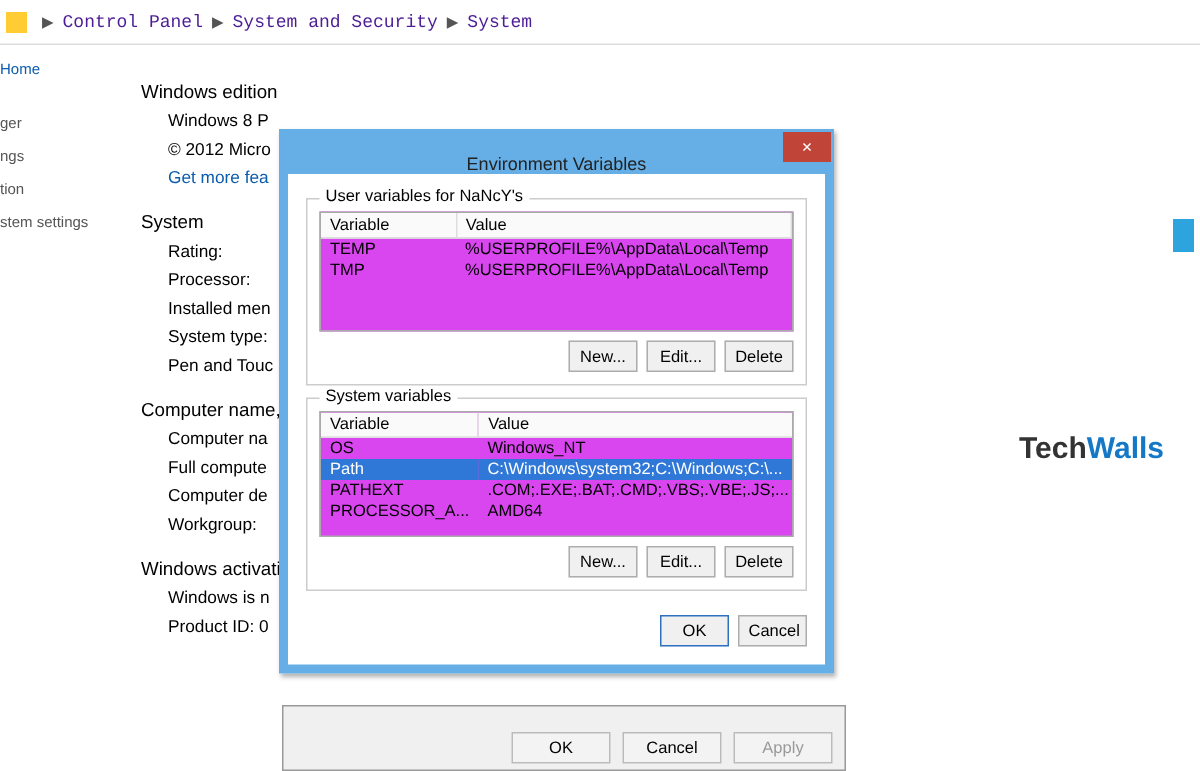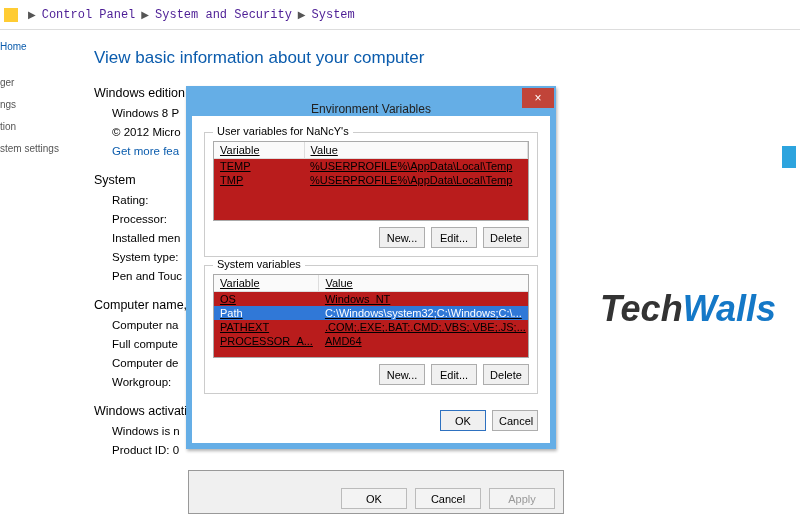--- a/index.html
+++ b/index.html
@@ -15,38 +15,38 @@
   .side { width:80px; padding:6px 6px 0 0; font-size:10px; line-height:22px; color:#555; text-align:left; overflow:hidden;}
   .side .home { color:#0b5cad; }
 
   .content { flex:1; padding:18px 0 0 14px; position:relative; }
   .title { color:#0b5cad; font-size:17px; font-weight:400; margin-bottom:18px; }
   .groupHead { font-size:12.5px; margin:6px 0 4px; }
   .content .ind { margin-left:18px; line-height:19px; }
   .link { color:#0b5cad; }
 
   
-  .techwalls { position:absolute; right:24px; top:258px; font-family: Georgia, "Times New Roman", serif; font-style:italic; font-weight:700; font-size:36px; color:#333; }
+  .techwalls { position:absolute; right:24px; top:258px; font-family: Georgia, "Times New Roman", serif; font-weight:700; font-size:20px; color:#333; }
   .techwalls .w { color:#1478c7; }
   .bluecube { position:absolute; right:4px; top:116px; width:14px; height:22px; background:#2da4de; }
 
   
   .backDialog { position:absolute; left:188px; top:470px; width:376px; height:44px; background:#f0f0f0; border:1px solid #999; z-index:2;}
   .backDialog .btnrow { position:absolute; right:8px; bottom:4px; display:flex; gap:8px; }
   .winbtn { width:66px; height:21px; border:1px solid #bbb; background:#f3f3f3; font-size:11px; cursor:pointer; }
   .winbtn[disabled] { color:#999; }
 
   
   .dlg { position:absolute; left:186px; top:86px; width:370px; background:#fff; border:6px solid #65aee6; z-index:5; box-shadow:1px 2px 3px rgba(0,0,0,0.3);}
   .dlg .titlebar { height:24px; background:#65aee6; display:flex; align-items:flex-end; justify-content:center; color:#222; font-size:12px; position:relative;}
   .dlg .titlebar .closebtn { position:absolute; right:-4px; top:-4px; width:32px; height:20px; background:#c14439; color:#fff; font-size:12px; display:flex; align-items:center; justify-content:center; cursor:pointer; font-family:Arial;}
   .dlg .body { padding:8px 12px 10px; background:#fff; }
   .grp { border:1px solid #ccc; margin:8px 0 0; padding:8px 8px 8px; position:relative; background:#fff;}
   .grp .lbl { position:absolute; top:-8px; left:8px; background:#fff; padding:0 4px; font-size:11px;}
-  .list { border:1px solid #aaa; height:80px; font-size:11px; background:#b91c1c; margin-bottom:6px; overflow:hidden;text-decoration:underline; }
+  .list { border:1px solid #aaa; height:80px; font-size:11px; background:#d946ef; margin-bottom:6px; overflow:hidden; }
   .list table { width:100%; border-collapse:collapse; }
   .list th { text-align:left; font-weight:400; border-right:1px solid #ddd; background:#fafafa; padding:2px 6px; border-bottom:1px solid #ddd; }
   .list td { padding:1px 6px; }
   .list .sel td { background:#3078d7; color:#fff; }
   .btns { display:flex; gap:6px; justify-content:flex-end; }
   .dlgbtn { width:46px; height:21px; border:1px solid #adadad; background:#f0f0f0; font-size:11px; cursor:pointer; }
   .dlgfoot { display:flex; gap:6px; justify-content:flex-end; padding:6px 12px 12px; }
 
 </style>
 </head>
@@ -66,21 +66,20 @@
   <div class="side">
     <div class="home">Home</div>
     <div style="height:14px"></div>
     <div>ger</div>
     <div>ngs</div>
     <div>tion</div>
     <div>stem settings</div>
   </div>
 
   <div class="content">
-    <div class="title">View basic information about your computer</div>
 
     <div class="groupHead">Windows edition</div>
     <div class="ind">Windows 8 P</div>
     <div class="ind">© 2012 Micro</div>
     <div class="ind link">Get more fea</div>
 
     <div class="groupHead" style="margin-top:12px">System</div>
     <div class="ind">Rating:</div>
     <div class="ind">Processor:</div>
     <div class="ind">Installed men</div>

